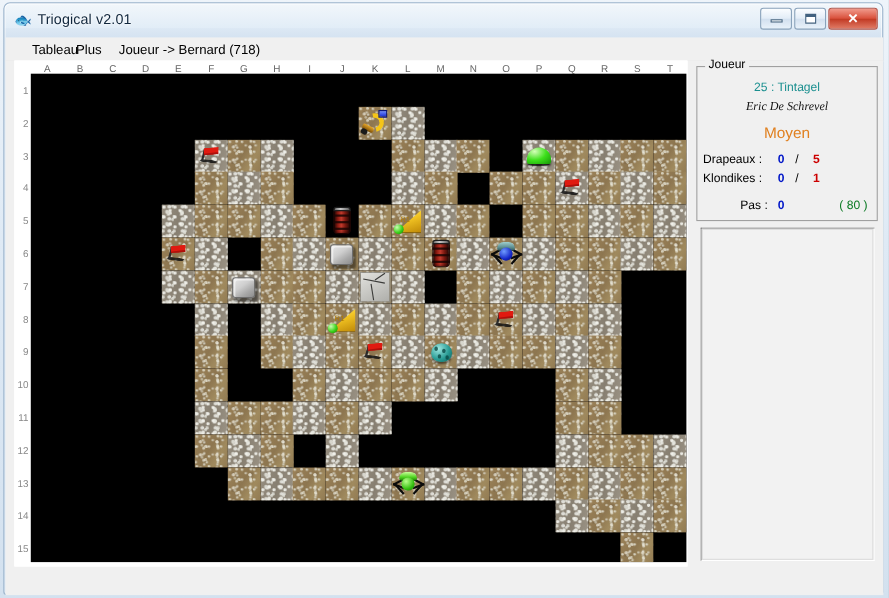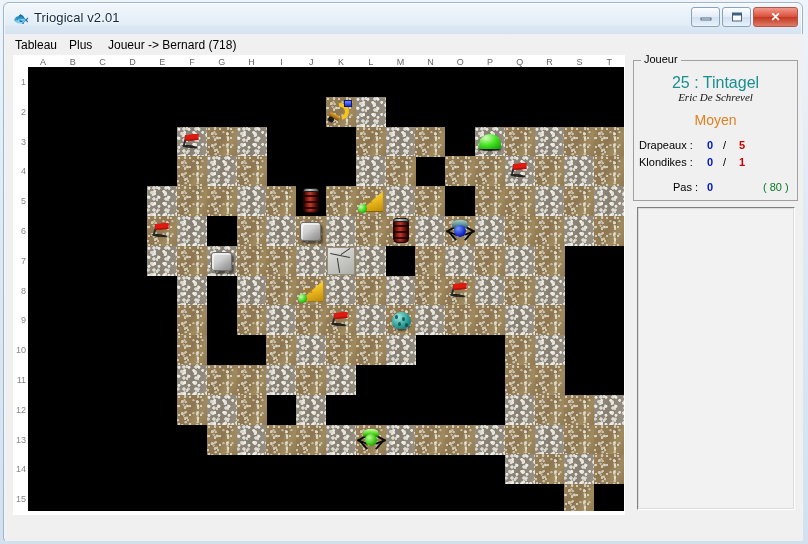--- a/index.html
+++ b/index.html
@@ -271,21 +271,21 @@
   
   .mission-box{
     position:absolute;left:628px;top:5px;width:165px;height:141px;
     border:1px solid #a0a0a0;box-sizing:border-box;background:transparent;
   }
   .mission-legend{
     position:absolute;left:636px;top:-1px;background:#f0f0f0;
     font-size:11px;color:#000;padding:0 3px;line-height:11px;
   }
   .m-line{position:absolute;text-align:center;width:163px;left:629px;}
-  .m-title{top:19px;font-size:16px;color:#1a8f8f;}
+  .m-title{top:19px;font-size:11px;color:#1a8f8f;}
   .m-author{top:36px;font-size:11px;color:#111;font-style:italic;font-family:"Liberation Serif",serif;}
   .m-diff{top:57px;font-size:14px;color:#e08020;}
 
   .stat{position:absolute;font-size:11px;color:#000;white-space:nowrap;}
   .stat .cur{color:#0016c8;font-weight:bold;}
   .stat .sep{color:#000;}
   .stat .tot{color:#cc0000;font-weight:bold;}
   .stat .par{color:#0a7a23;}
 
   .listbox{
@@ -317,21 +317,21 @@
         <div class="wb">
             <span class="max"></span>
           </div>
         <div class="wb close">
             <span class="g">✕</span>
           </div>
       </div>
     </div>
 
     <div class="menubar">
-      <div class="menu-item" style="left:6px">Tableau</div>
+      <div class="menu-item" style="left:20px">Tableau</div>
       <div class="menu-item" style="left:60px">Plus</div>
       <div class="menu-item" style="left:99px">Joueur -&gt; Bernard (718)</div>
     </div>
 
     <div class="client">
 
       <div class="board-wrap">
         <div class="colhdr" id="colhdr">
             <span style="left: 0px;">A</span>
             <span style="left: 29.8px;">B</span>

